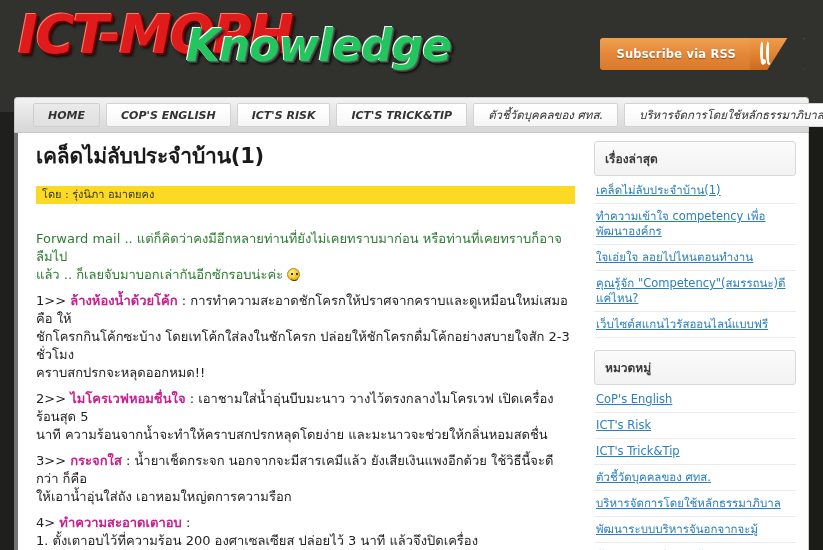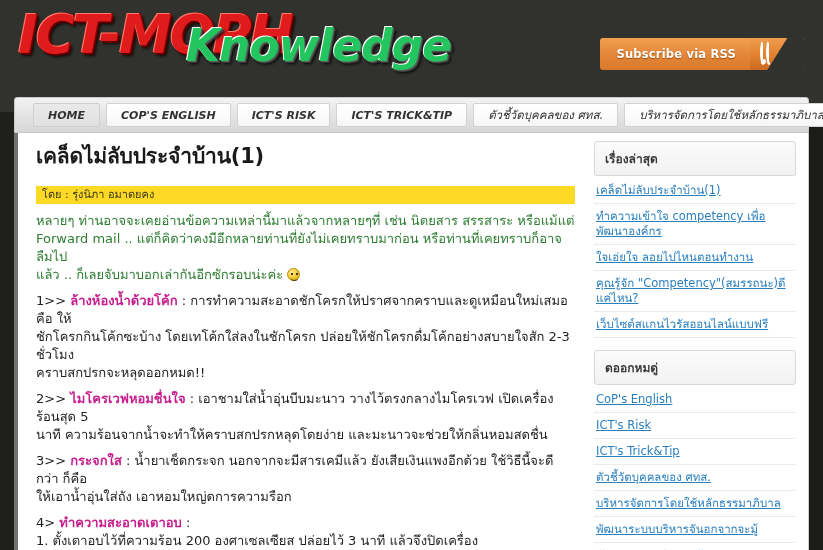--- a/index.html
+++ b/index.html
@@ -292,21 +292,21 @@
     <div class="navitem thai">บริหารจัดการโดยใช้หลักธรรมาภิบาล</div>
   </div>
 
   <div id="content-wrap">
 
     <div id="main">
       <div id="post-title">เคล็ดไม่ลับประจำบ้าน(1)</div>
       <div id="byline">โดย : รุ่งนิภา อมาตยคง</div>
 
       <div class="para intro">
-        <span>หลายๆ ท่านอาจจะเคยอ่านข้อความเหล่านี้มาแล้วจากหลายๆที่ เช่น นิตยสาร  สรรสาระ  หรือแม้แต่</span><br>
+        <br>
         <span>Forward mail .. แต่ก็คิดว่าคงมีอีกหลายท่านที่ยังไม่เคยทราบมาก่อน หรือท่านที่เคยทราบก็อาจลืมไป</span><br>
         <span>แล้ว .. ก็เลยจับมาบอกเล่ากันอีกซักรอบน่ะค่ะ</span>
         <span class="smiley"></span>
       </div>
 
       <div class="para">
         <span class="num">1&gt;&gt;</span>
         <span class="sec-head">ล้างห้องน้ำด้วยโค้ก</span><span> : </span><span>การทำความสะอาดชักโครกให้ปราศจากคราบและดูเหมือนใหม่เสมอ คือ ให้</span><br>
         <span>ชักโครกกินโค้กซะบ้าง โดยเทโค้กใส่ลงในชักโครก ปล่อยให้ชักโครกดื่มโค้กอย่างสบายใจสัก 2-3 ชั่วโมง</span><br>
         <span>คราบสกปรกจะหลุดออกหมด!!</span>
@@ -352,21 +352,21 @@
           <li>
               <a href="#">คุณรู้จัก "Competency"(สมรรถนะ)ดีแค่ไหน?</a>
             </li>
           <li>
               <a href="#">เว็บไซต์สแกนไวรัสออนไลน์แบบฟรี</a>
             </li>
         </ul>
       </div>
 
       <div class="widget">
-        <div class="widget-title">ดออกหมดู่</div>
+        <div class="widget-title">หมวดหมู่</div>
         <ul class="widget-list cats">
           <li>
               <a href="#">CoP's English</a>
             </li>
           <li>
               <a href="#">ICT's Risk</a>
             </li>
           <li>
               <a href="#">ICT's Trick&amp;Tip</a>
             </li>

